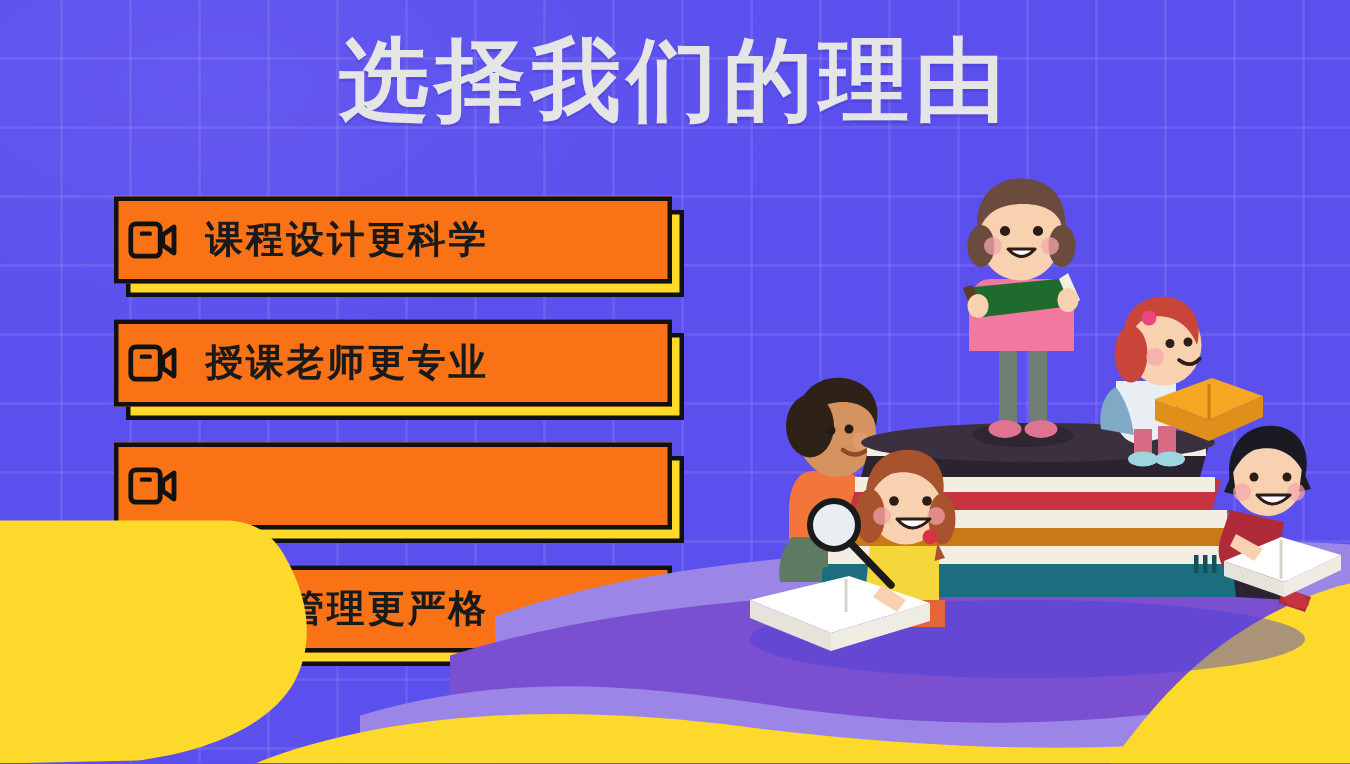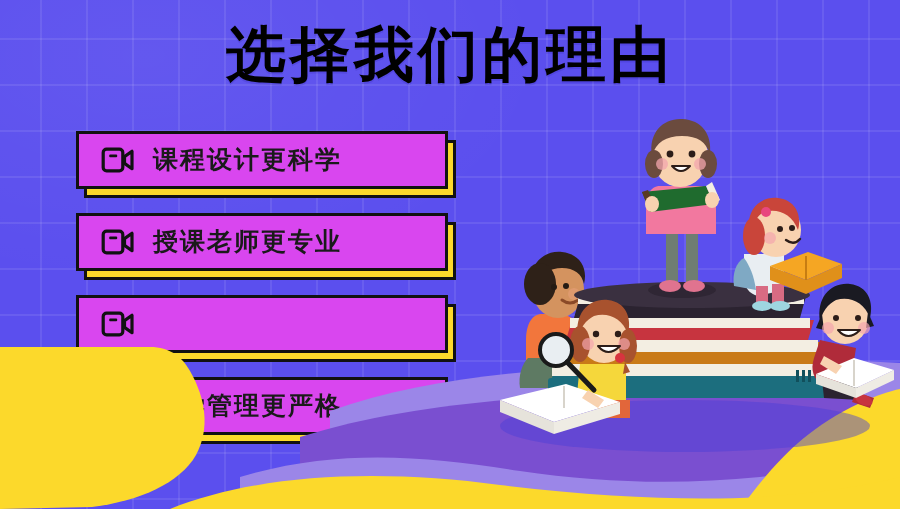--- a/index.html
+++ b/index.html
@@ -34,21 +34,21 @@
   }
 
   
   .waves{ position:absolute; left:0; bottom:0; width:900px; height:190px; }
   .waves svg{ display:block; width:900px; height:190px; }
 
   
   .title{
     position:absolute; left:0; top:20px; width:900px;
     text-align:center;
-    color:#000000;
+    color:#e5e5e5;
     font-size:60px;
     font-weight:bold;
     letter-spacing:4px;
     line-height:68px;
     text-shadow:0 2px 0 rgba(40,30,160,0.18);
     white-space:nowrap;
     font-family:"DejaVu Sans","Liberation Sans",sans-serif;
   }
 
   
@@ -66,25 +66,25 @@
     position:absolute;
     left:8px; top:9px;
     width:372px; height:58px;
     background:#FCD92B;
     border:3px solid #111111;
   }
   .feature-card{
     position:absolute;
     left:0; top:0;
     width:372px; height:58px;
-    background:#d946ef;
+    background:#f97316;
     border:3px solid #111111;
     display:flex;
     align-items:center;
-    padding-left:22px;
+    padding-left:6px;
   }
   .feature-icon{
     flex:0 0 auto;
     width:34px; height:26px;
     margin-right:18px;
     display:block;
   }
   .feature-label{
     color:#1A1A1A;
     font-size:25px;

